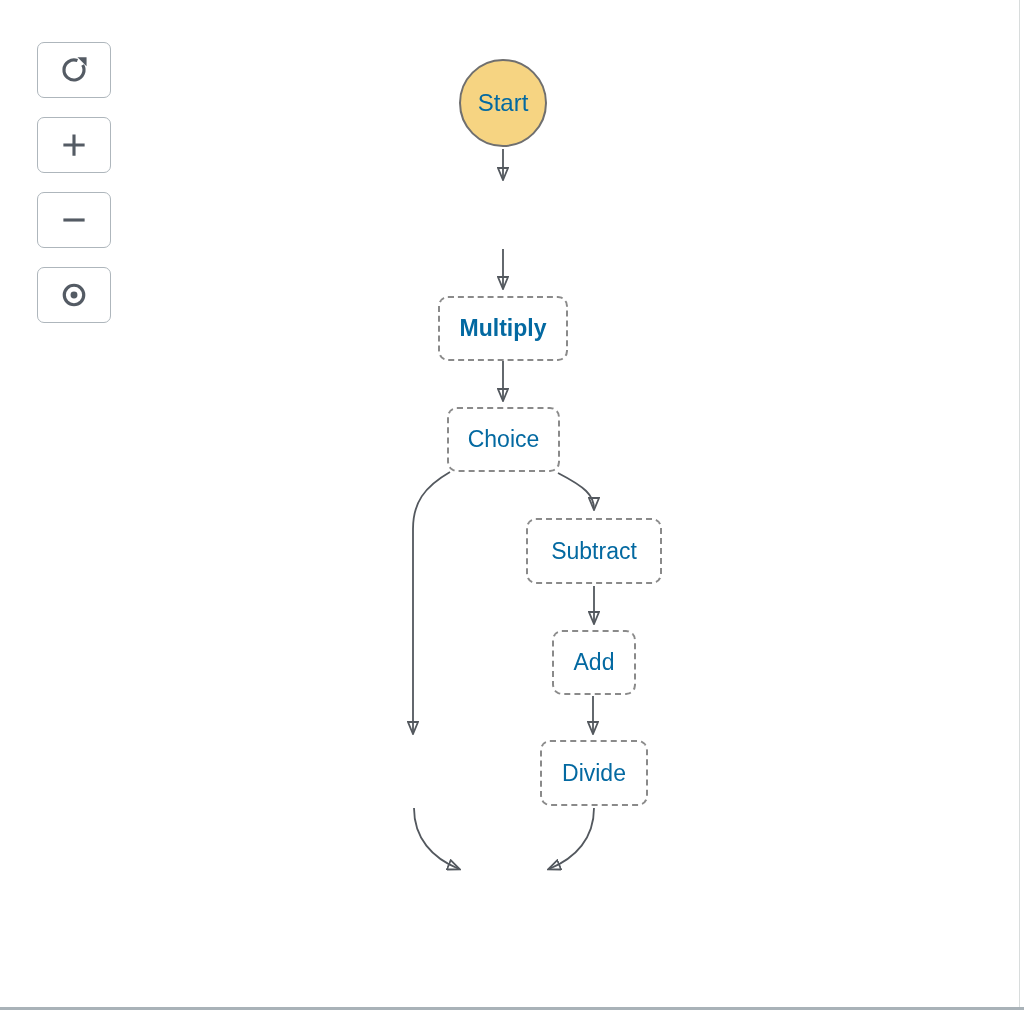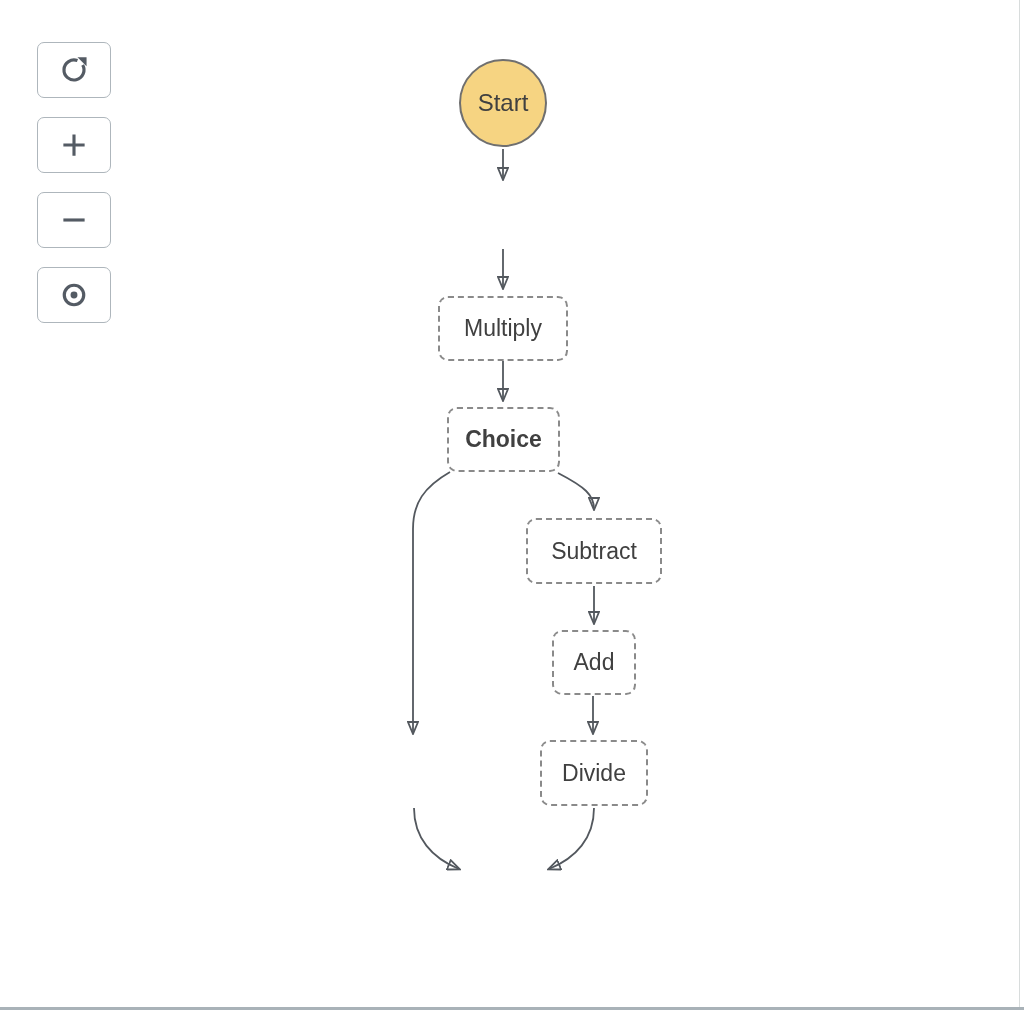--- a/index.html
+++ b/index.html
@@ -18,21 +18,21 @@
     width: 74px; height: 56px; background: #ffffff;
     border: 1px solid #aeb6bc; border-radius: 7px;
     display: flex; align-items: center; justify-content: center;
     cursor: pointer;
   }
   .tool-btn svg { display: block; }
 
   
   .node {
     position: absolute; display: flex; align-items: center; justify-content: center;
-    background: #ffffff; font-size: 23px; color: #404040; cursor: pointer;
+    background: #ffffff; font-size: 23px; color: #0369a1; cursor: pointer;
   }
   .node.task { border: 2px dashed #8a8a8a; border-radius: 10px; }
   .node.terminal {
     background: #f6d482; border: 2px solid #6f6f6f; border-radius: 50%;
     font-size: 24px;
   }
 
   .edges { position: absolute; left: 0; top: 0; width: 1024px; height: 1016px; pointer-events: none; }
   .edges path { stroke: #53585e; stroke-width: 1.8; fill: none; }
 </style>
@@ -87,23 +87,23 @@
     <path d="M558 473 C 585 487 594 495 594 509" marker-end="url(#arrow)"></path>
     <path d="M594 586 V623" marker-end="url(#arrow)"></path>
     <path d="M593 696 V733" marker-end="url(#arrow)"></path>
     <path d="M414 808 C 414 838 432 858 459 869" marker-end="url(#arrow)"></path>
     <path d="M594 808 C 594 838 576 858 549 869" marker-end="url(#arrow)"></path>
   </svg>
 
   <div class="node terminal" style="left:459px; top:59px; width:88px; height:88px;">Start</div>
 
 
-  <div class="node task" style="left:438px; top:296px; width:130px; height:65px;">Multiply</div>
+  <div class="node task" style="left:438px; top:296px; width:130px; height:65px;font-weight:bold;">Multiply</div>
 
-  <div class="node task" style="left:447px; top:407px; width:113px; height:65px;font-weight:bold;">Choice</div>
+  <div class="node task" style="left:447px; top:407px; width:113px; height:65px;">Choice</div>
 
   <div class="node task" style="left:526px; top:518px; width:136px; height:66px;">Subtract</div>
 
   <div class="node task" style="left:552px; top:630px; width:84px; height:65px;">Add</div>
 
 
   <div class="node task" style="left:540px; top:740px; width:108px; height:66px;">Divide</div>
 
 
   <div class="panel-border-right"></div>

